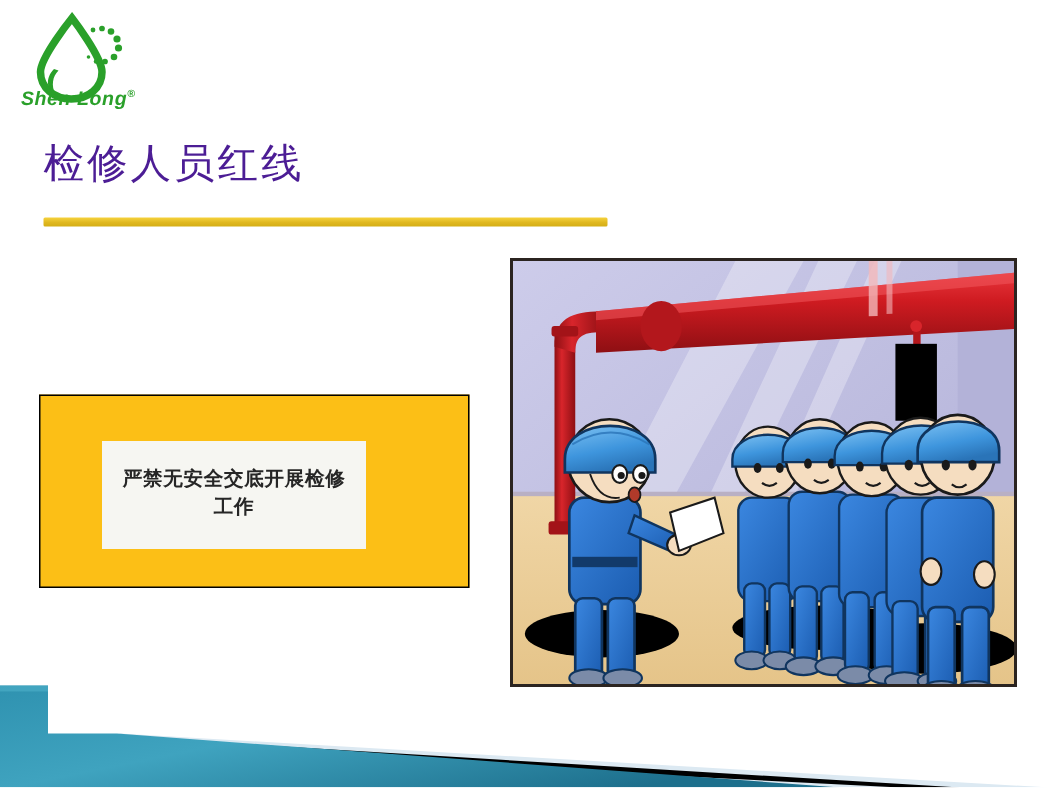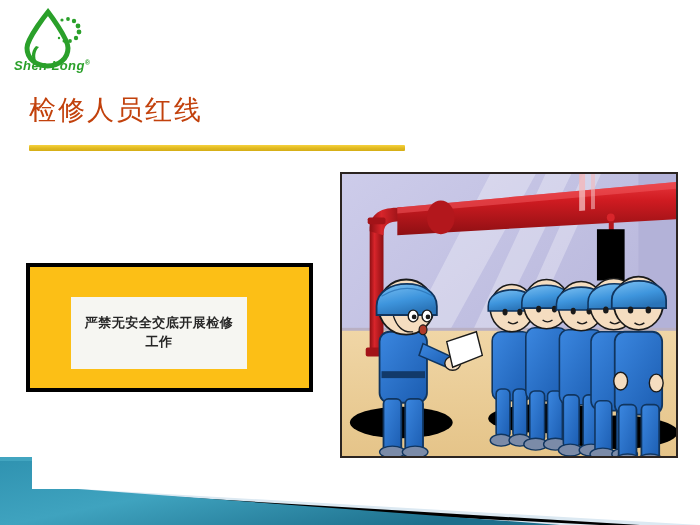--- a/index.html
+++ b/index.html
@@ -19,34 +19,34 @@
     font-family:"Liberation Sans","DejaVu Sans",sans-serif;
     font-size:13px;font-weight:bold;font-style:italic;
     color:#2aa02a;letter-spacing:.4px;white-space:nowrap;
   }
   .logo-text sup{font-size:7px;vertical-align:super;}
 
   
   .title{
     position:absolute;left:29px;top:96px;
     font-family:"DejaVu Sans","Liberation Sans",sans-serif;
-    font-size:27px;color:#c2410c;letter-spacing:2px;
+    font-size:27px;color:#4c1d95;letter-spacing:2px;
     white-space:nowrap;line-height:1;
   }
   .title-rule{
     position:absolute;left:29px;top:145px;width:376px;height:6px;
     background:linear-gradient(180deg,#f6d23c 0%,#e0b820 55%,#d4ae16 100%);
     border-radius:1px;
   }
 
   
   .callout{
     position:absolute;left:26px;top:263px;width:287px;height:129px;
     background:#fcbf16;
-    border:4px solid #000000;
+    border:1px solid #000000;
     box-sizing:border-box;
   }
   .callout-inner{
     position:absolute;left:41px;top:30px;width:176px;height:72px;
     background:#f6f6f2;
     display:flex;align-items:center;justify-content:center;
     box-sizing:border-box;
   }
   .callout-text{
     font-family:"DejaVu Serif","Liberation Serif",serif;

